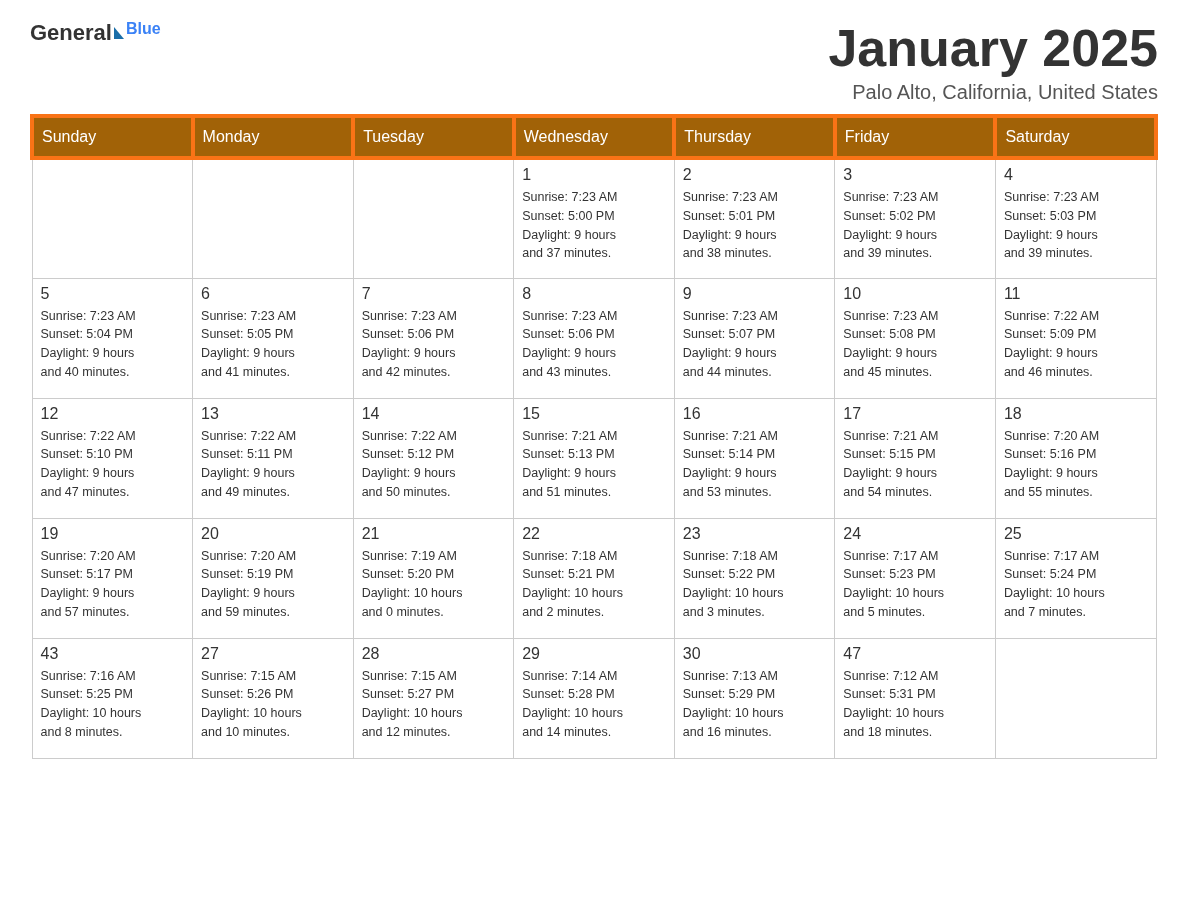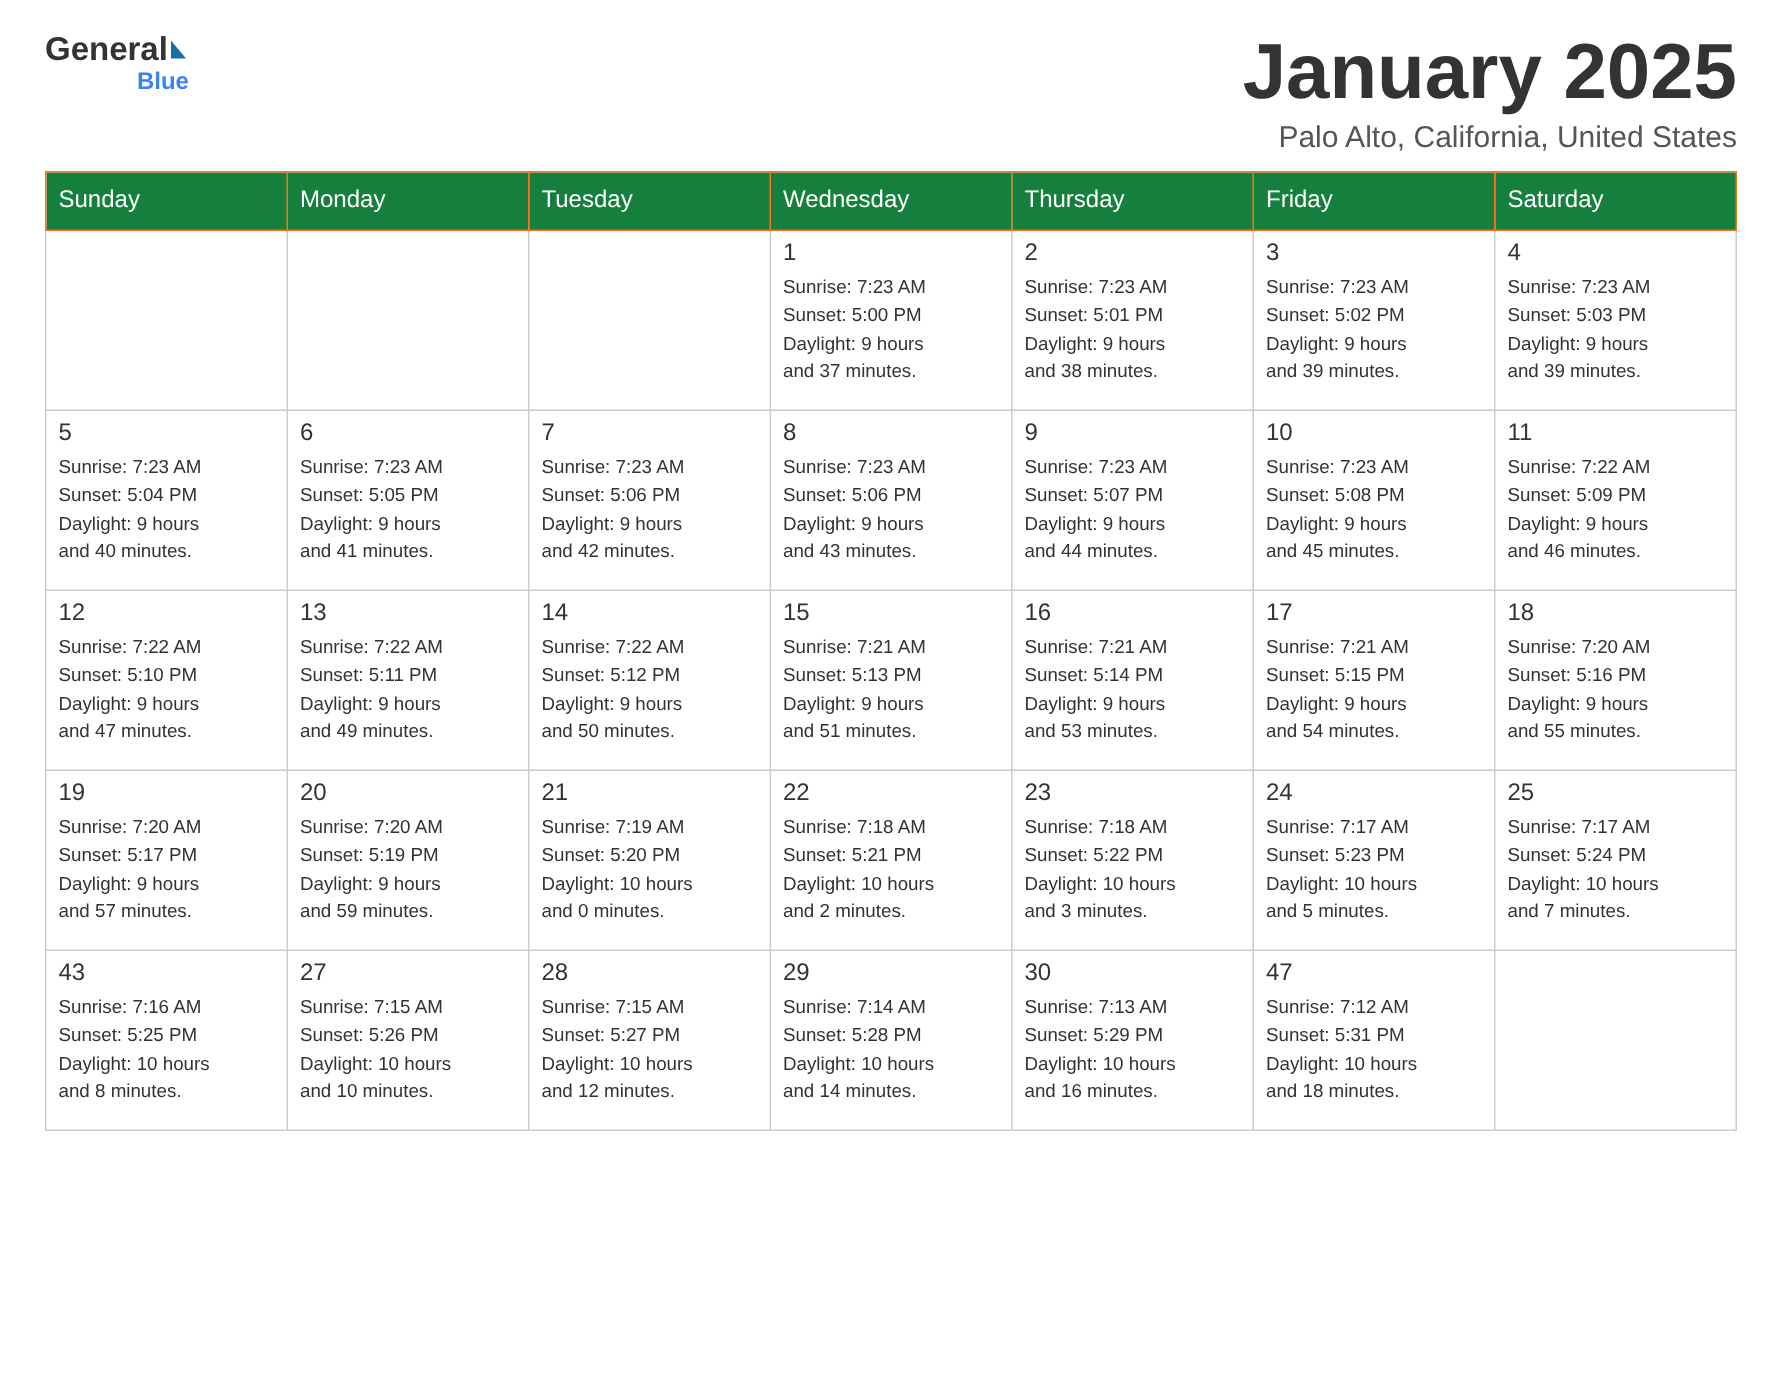--- a/index.html
+++ b/index.html
@@ -12,22 +12,22 @@
       padding: 20px 30px;
     }
     .header {
       display: flex;
       justify-content: space-between;
       align-items: flex-start;
       margin-bottom: 10px;
     }
     .logo {
       display: flex;
-      flex-direction: column;
-      align-items: flex-end;
+      flex-direction: row;
+      align-items: flex-start;
     }
     .logo-text {
       display: flex;
       align-items: center;
       font-size: 22px;
       font-weight: bold;
       color: #333;
     }
     .logo-general { color: #333; }
     .logo-arrow {
@@ -57,27 +57,27 @@
       font-size: 20px;
       color: #555;
       margin-top: 4px;
     }
     .calendar {
       width: 100%;
       border-collapse: collapse;
       margin-top: 10px;
     }
     .calendar thead th {
-      background-color: #15803d;
+      background-color: #a16207;
       color: #fff;
       padding: 10px 8px;
       text-align: left;
       font-size: 16px;
       font-weight: normal;
-      border: 1px solid #f97316;
+      border: 4px solid #f97316;
     }
     .calendar tbody td {
       vertical-align: top;
       border: 1px solid #ccc;
       padding: 6px 8px;
       width: 14.28%;
       height: 120px;
       font-size: 13px;
       color: #333;
     }

